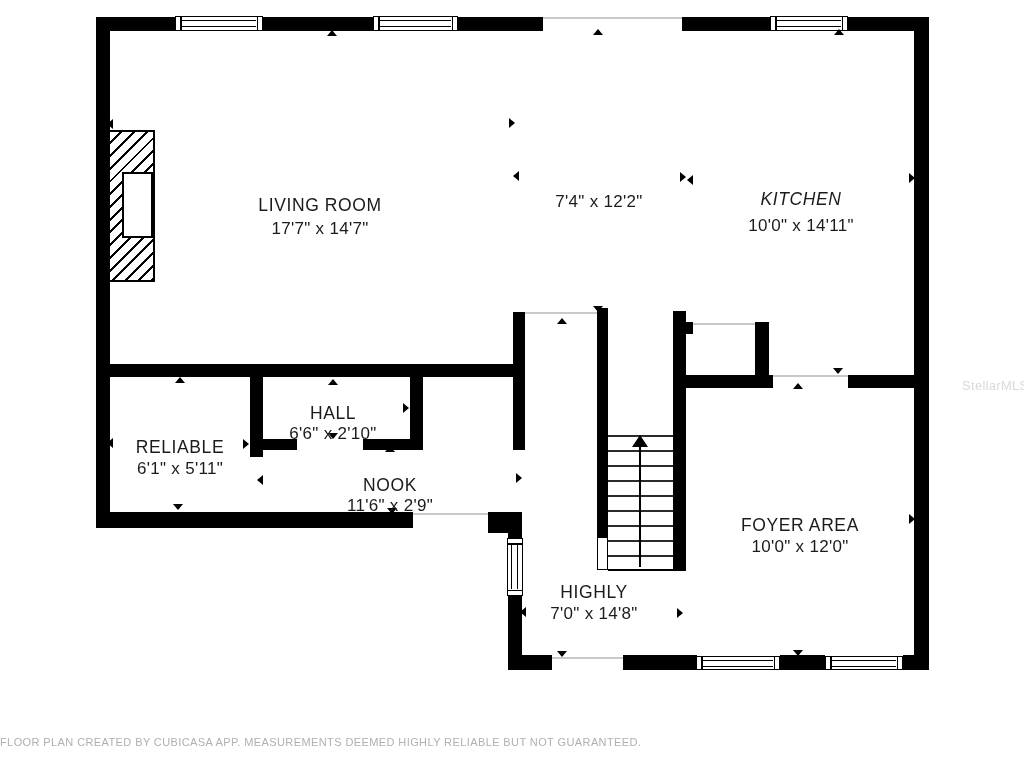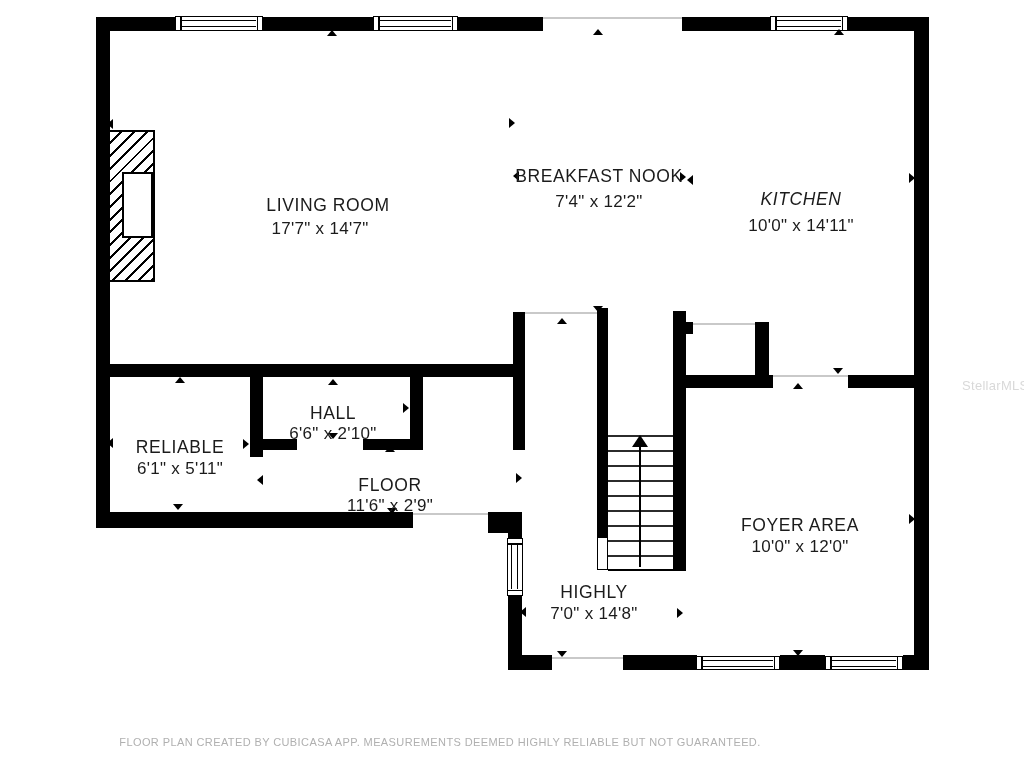--- a/index.html
+++ b/index.html
@@ -18,21 +18,21 @@
   .stair-col{position:absolute;background:#fff;border:1.5px solid #000;box-sizing:border-box;}
   .stair-arrow-line{position:absolute;width:2px;background:#000;}
   .marker{position:absolute;width:0;height:0;}
   .fireplace{position:absolute;border:2px solid #000;box-sizing:border-box;
              background:repeating-linear-gradient(135deg,#ffffff 0px,#ffffff 7px,#000 7px,#000 9px);}
   .firebox{position:absolute;background:#ffffff;border:2px solid #000;box-sizing:border-box;}
   .room-name{position:absolute;font-size:17.5px;letter-spacing:0.6px;color:#1b1b1b;
              white-space:nowrap;transform:translate(-50%,-50%);}
   .room-dims{position:absolute;font-size:17px;letter-spacing:0.3px;color:#1b1b1b;
              white-space:nowrap;transform:translate(-50%,-50%);}
-  .footer{position:absolute;left:0;top:736px;width:880px;text-align:center;
+  .footer{position:absolute;left:0;top:736px;width:880px;
           font-size:11px;letter-spacing:0.4px;color:#b0b0b0;}
   .watermark{position:absolute;left:962px;top:378px;font-size:13px;color:#d9d9d9;
              letter-spacing:0.3px;}
 </style>
 </head>
 <body>
 
 <div id="canvas">
   <div class="footer">FLOOR PLAN CREATED BY CUBICASA APP. MEASUREMENTS DEEMED HIGHLY RELIABLE BUT NOT GUARANTEED.</div>
   <div class="watermark">StellarMLS</div>
@@ -139,29 +139,28 @@
     <div class="tread" style="left: 608px; top: 495px; width: 65px;"></div>
     <div class="tread" style="left: 608px; top: 510px; width: 65px;"></div>
     <div class="tread" style="left: 608px; top: 525px; width: 65px;"></div>
     <div class="tread" style="left: 608px; top: 540px; width: 65px;"></div>
     <div class="tread" style="left: 608px; top: 555px; width: 65px;"></div>
     <div class="stair-col" style="left: 597px; top: 537px; width: 11px; height: 33px;"></div>
     <div class="stair-arrow-line" style="left: 639px; top: 445px; height: 122px;"></div>
     <div class="marker" style="left: 632px; top: 435px; border-left: 8px solid transparent; border-right: 8px solid transparent; border-bottom: 12px solid rgb(0, 0, 0);"></div>
     <div class="fireplace" style="left: 108px; top: 130px; width: 47px; height: 152px;"></div>
     <div class="firebox" style="left: 122px; top: 172px; width: 31px; height: 66px;"></div>
-    <div class="room-name" style="left: 320px; top: 205px; margin-left: 8px;">LIVING ROOM</div>
+    <div class="room-name" style="left: 320px; top: 205px;">LIVING ROOM</div>
     <div class="room-dims" style="left: 320px; top: 229px;">17'7" x 14'7"</div>
-    <div class="room-name" style="left: 599px; top: 176px;">BREAKFAST NOOK</div>
     <div class="room-dims" style="left: 599px; top: 202px;">7'4" x 12'2"</div>
     <div class="room-name" style="left: 801px; top: 199px; font-style: italic;">KITCHEN</div>
     <div class="room-dims" style="left: 801px; top: 226px;">10'0" x 14'11"</div>
     <div class="room-name" style="left: 180px; top: 447px;">RELIABLE</div>
     <div class="room-dims" style="left: 180px; top: 469px;">6'1" x 5'11"</div>
     <div class="room-name" style="left: 333px; top: 413px;">HALL</div>
     <div class="room-dims" style="left: 333px; top: 434px;">6'6" x 2'10"</div>
-    <div class="room-name" style="left: 390px; top: 485px;">FLOOR</div>
+    <div class="room-name" style="left: 390px; top: 485px;">NOOK</div>
     <div class="room-dims" style="left: 390px; top: 506px;">11'6" x 2'9"</div>
     <div class="room-name" style="left: 594px; top: 592px;">HIGHLY</div>
     <div class="room-dims" style="left: 594px; top: 614px;">7'0" x 14'8"</div>
     <div class="room-name" style="left: 800px; top: 525px;">FOYER AREA</div>
     <div class="room-dims" style="left: 800px; top: 547px;">10'0" x 12'0"</div>
   </div>
 
 </body></html>

